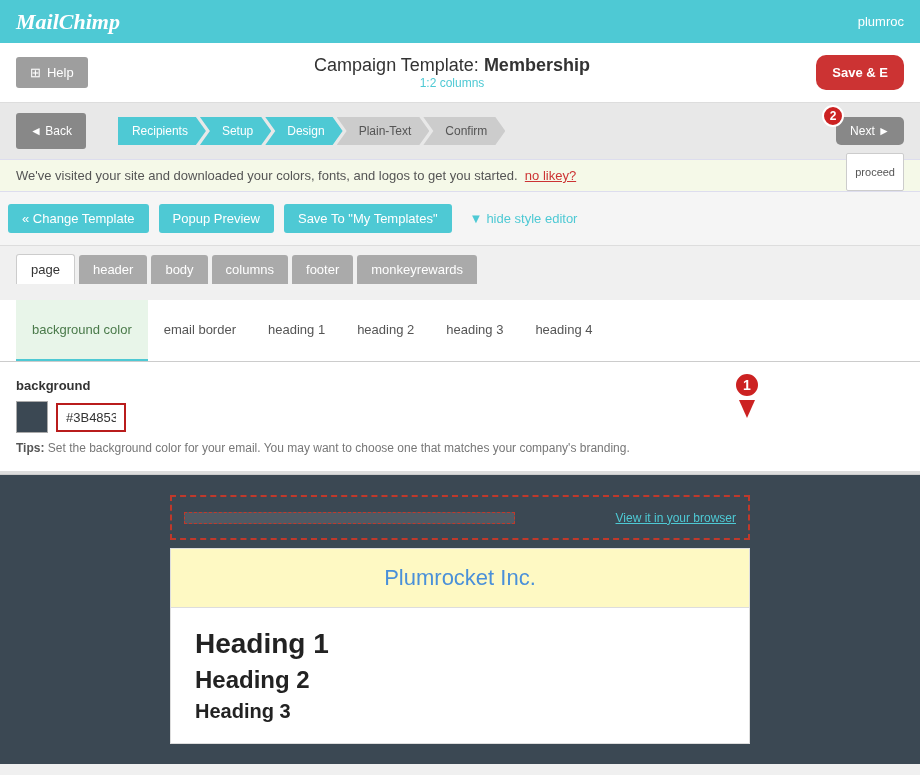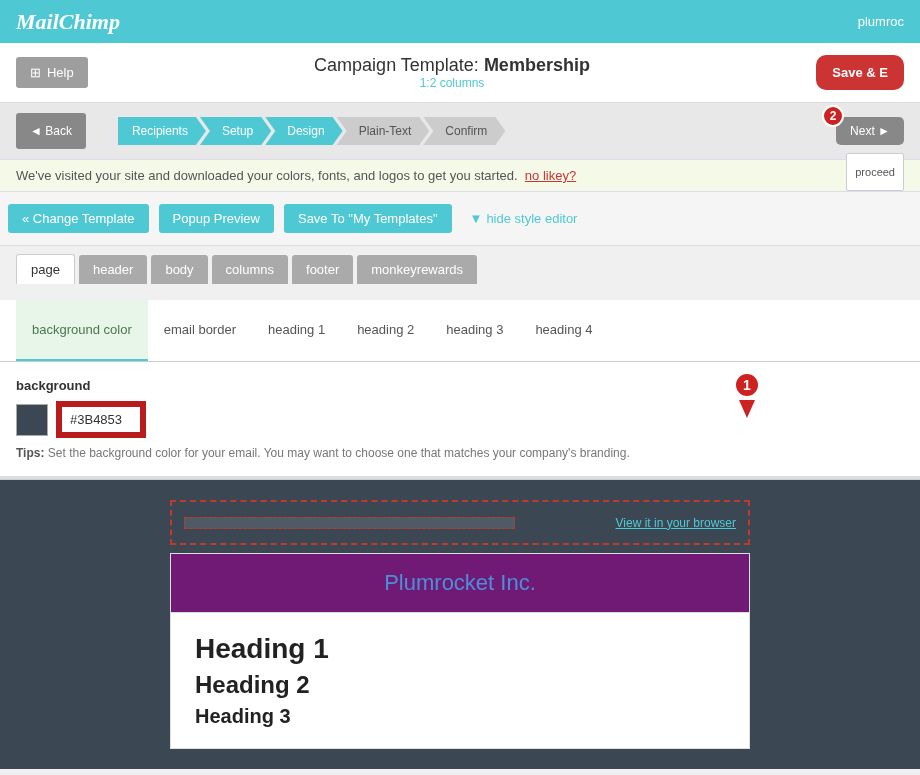--- a/index.html
+++ b/index.html
@@ -287,24 +287,24 @@
       margin-bottom: 8px;
     }
     .color-swatch {
       width: 32px;
       height: 32px;
       border: 1px solid #aaa;
       background: #3B4853;
       cursor: pointer;
     }
     .color-input {
-      border: 6px solid #b91c1c;
+      border: 2px solid #b91c1c;
       padding: 5px 8px;
       font-size: 13px;
-      width: 90px;
+      width: 70px;
       color: #333;
     }
     .tips-text {
       font-size: 12px;
       color: #777;
     }
     .tips-text strong { font-weight: bold; color: #555; }
 
     
     .email-preview {
@@ -331,21 +331,21 @@
       height: 12px;
       background: rgba(255,255,255,0.1);
       border: 1px dashed #c0392b;
     }
     .preview-header-placeholder .view-browser {
       color: #4ec9d4;
       font-size: 12px;
       cursor: pointer;
     }
     .preview-logo-bar {
-      background: #701a75;
+      background: #fef9c3;
       text-align: center;
       padding: 16px;
       border: 1px solid #ddd;
     }
     .preview-logo-bar a {
       color: #4a90d9;
       font-size: 22px;
       text-decoration: none;
     }
     .preview-body {

